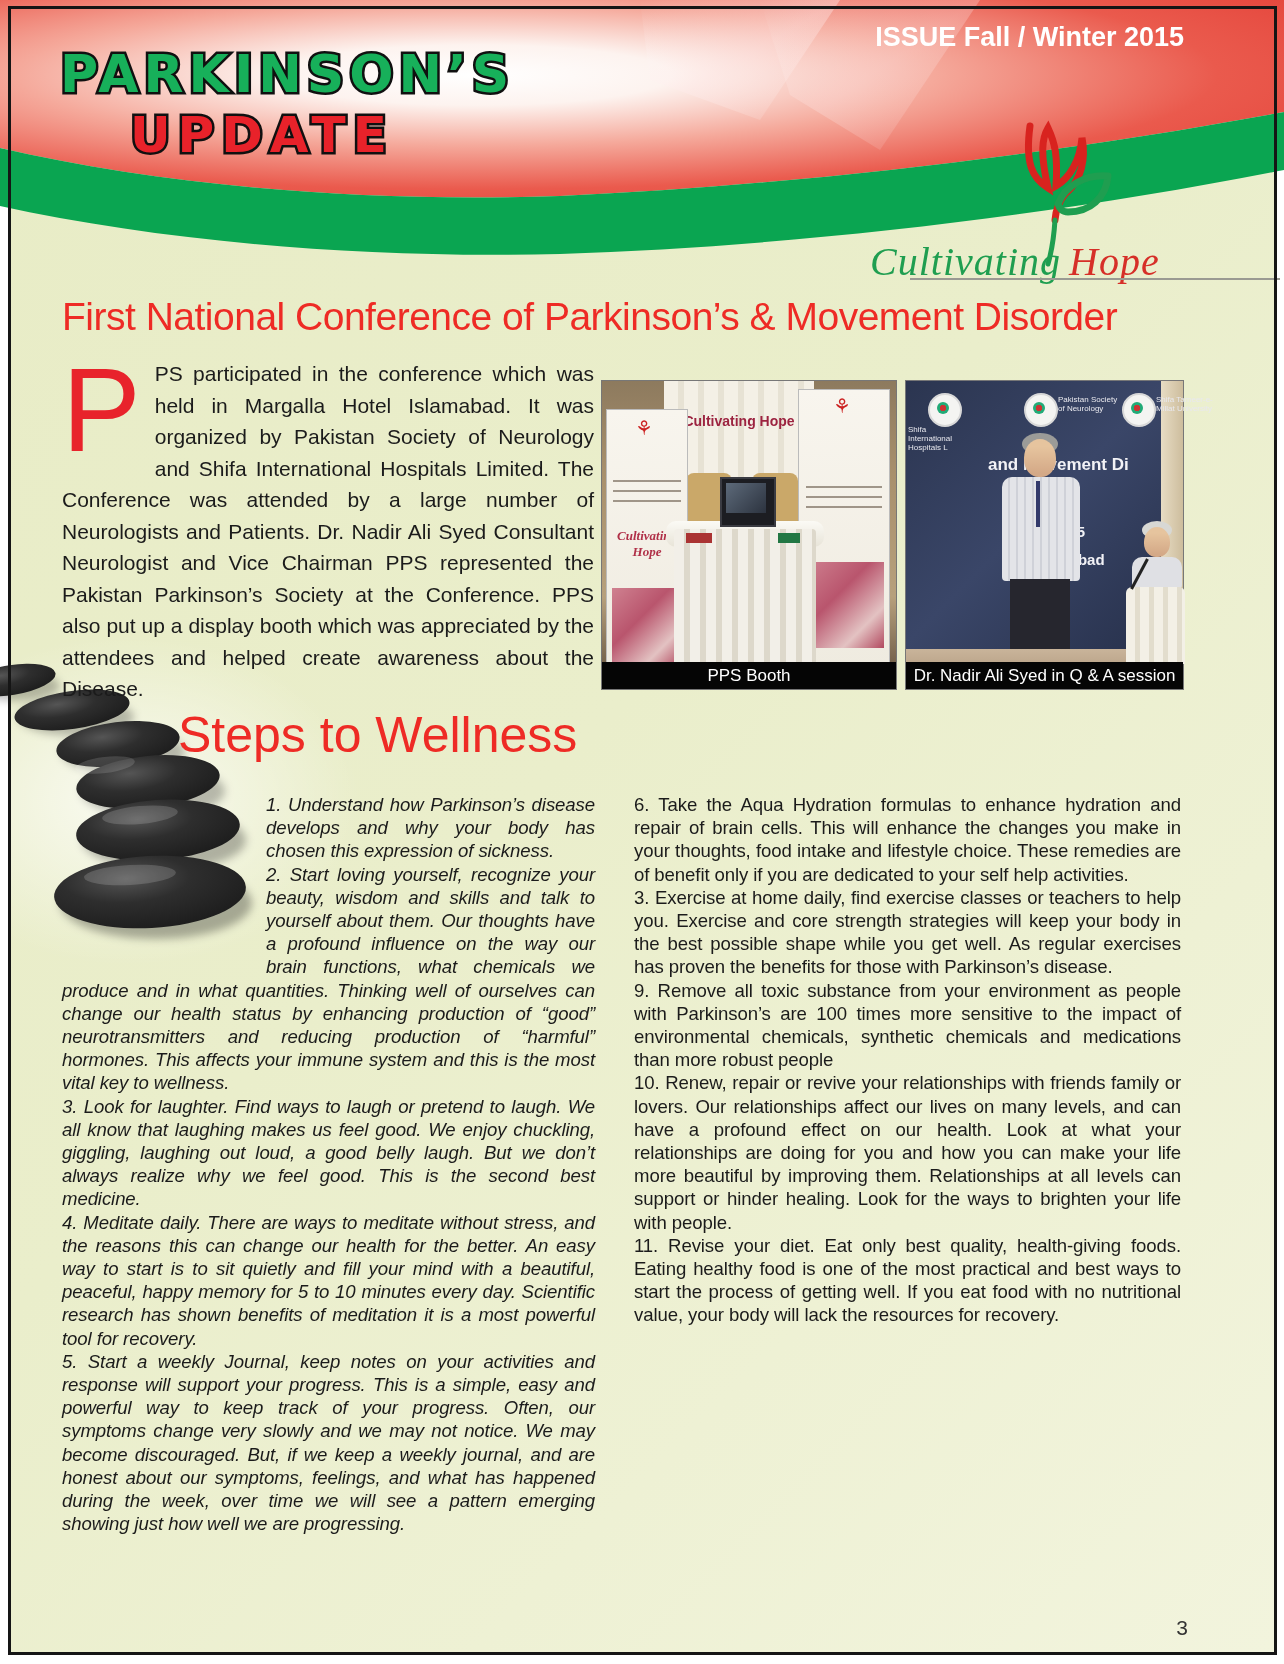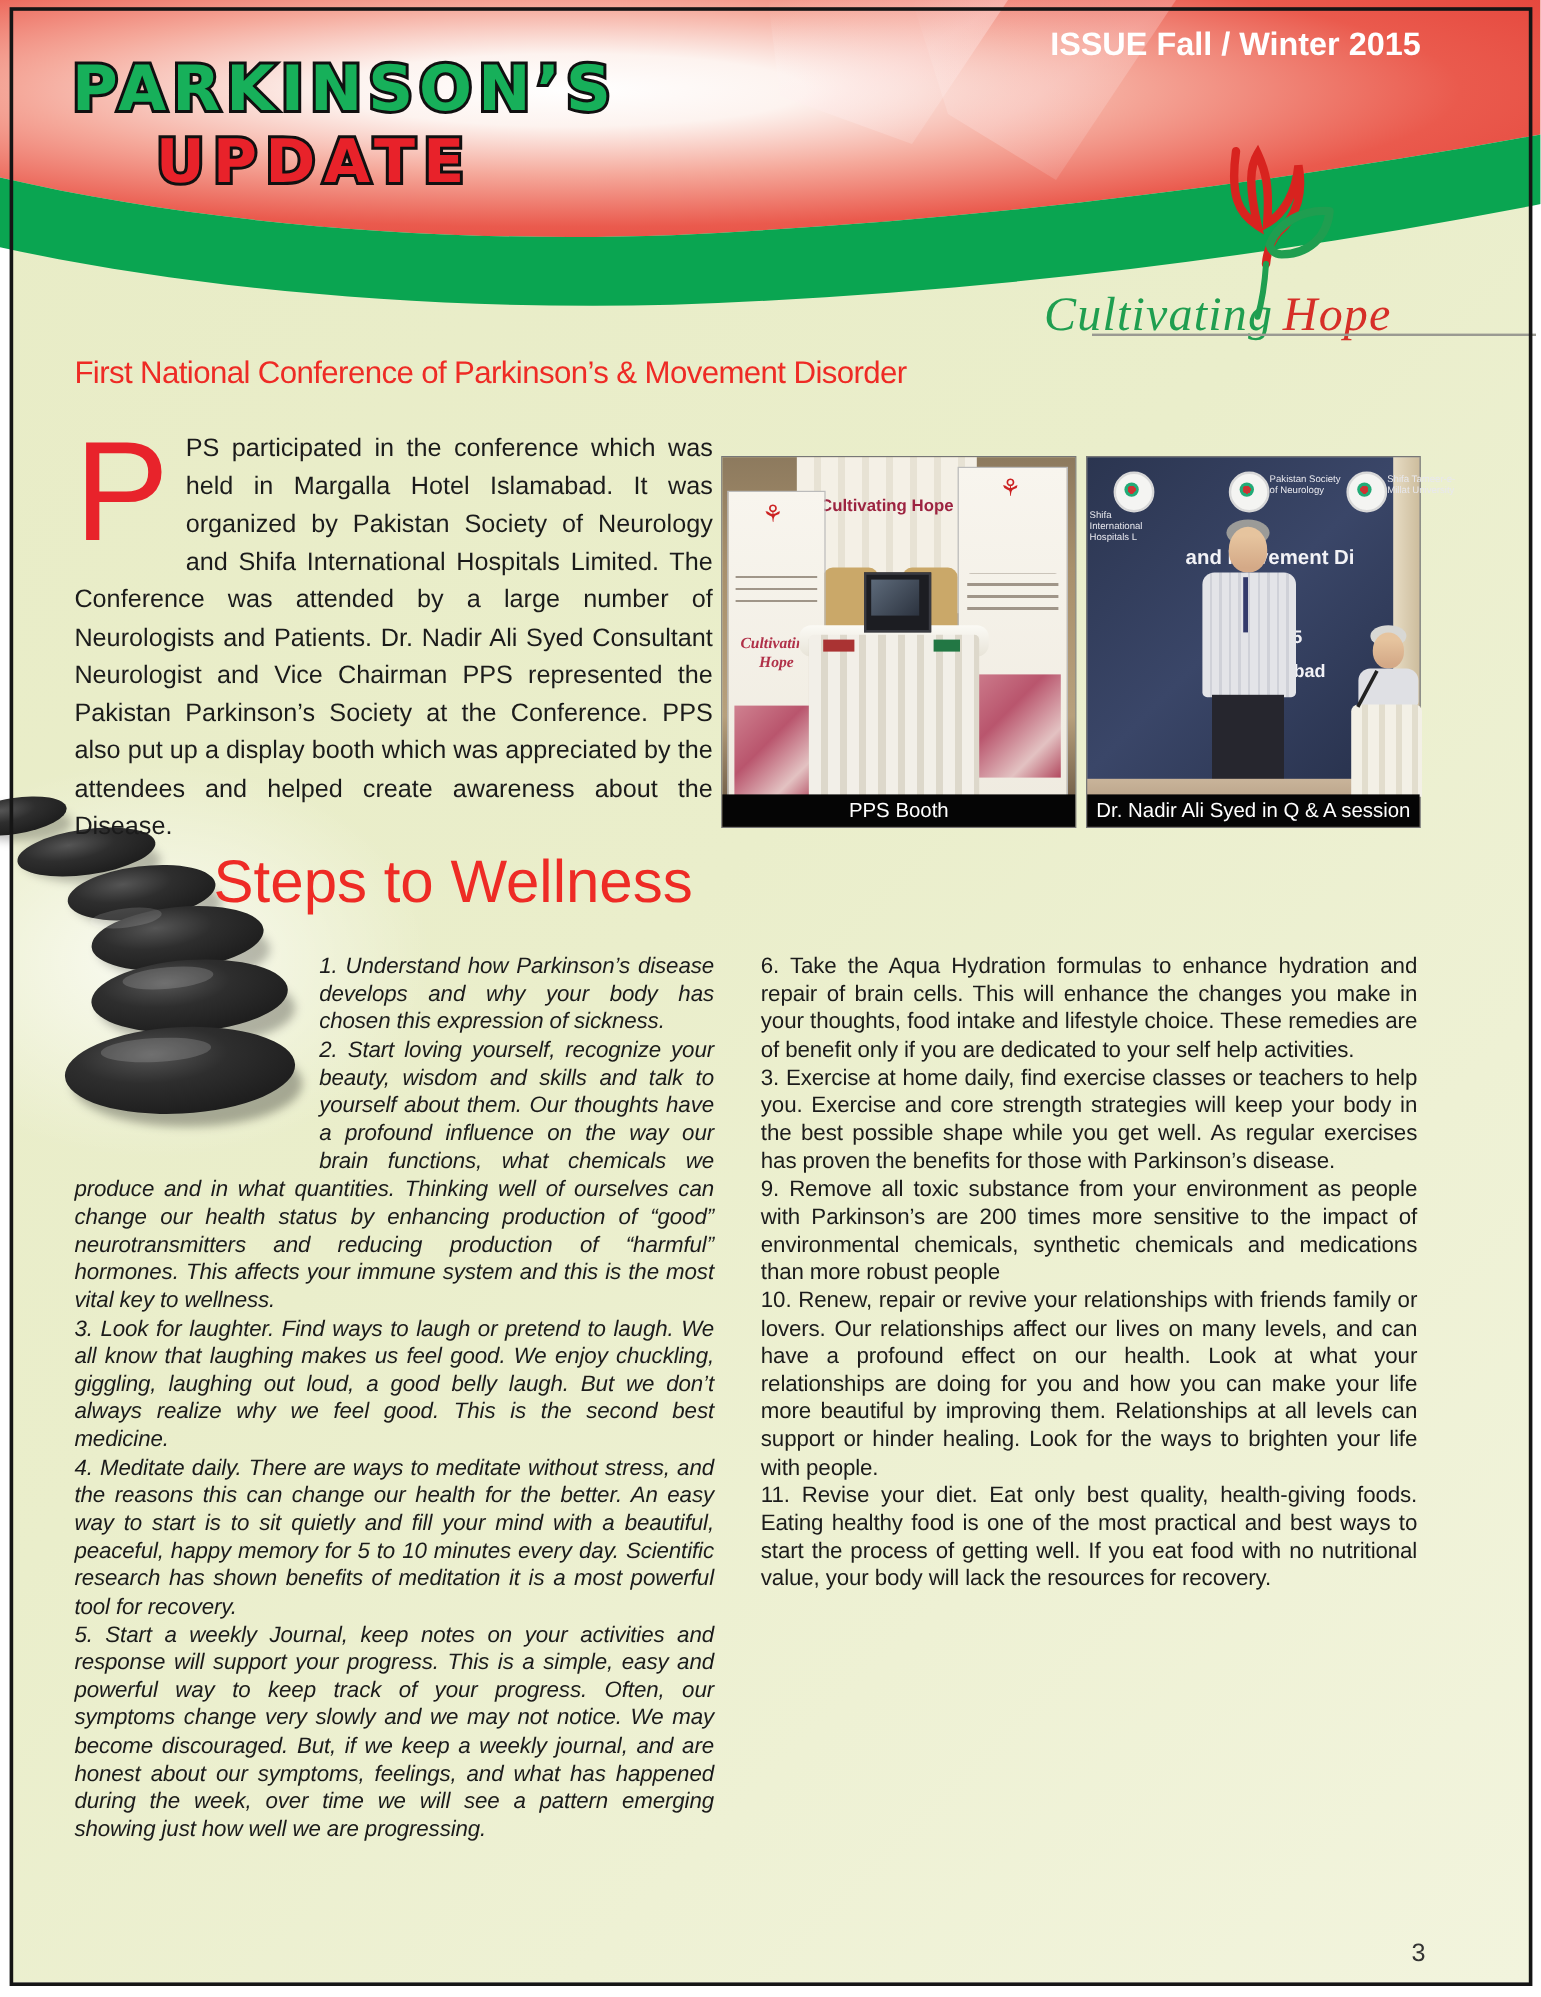--- a/index.html
+++ b/index.html
@@ -16,21 +16,21 @@
   .logo-svg{position:absolute;left:40px;top:30px;z-index:7;}
   .brand{position:absolute;left:840px;top:160px;width:440px;height:140px;z-index:6;}
   .brand-text{position:absolute;left:30px;top:78px;font-family:"Liberation Serif",serif;
         font-style:italic;font-size:40px;letter-spacing:1px;}
   .brand-text .cult{color:#1f9e50;}
   .brand-text .hope{color:#d62f28;margin-left:8px;}
   .brand-line{position:absolute;left:70px;top:118px;width:370px;height:2px;background:#9a9a92;}
   .tulip{position:absolute;left:130px;top:-52px;}
 
   
-  .article-title{position:absolute;left:62px;top:295px;width:1130px;font-size:26px;color:#ee2b25;
+  .article-title{position:absolute;left:62px;top:295px;width:1130px;font-size:39px;color:#ee2b25;
         letter-spacing:-0.5px;z-index:6;}
   .article-body{position:absolute;left:62px;top:358px;width:532px;font-size:21px;line-height:31.5px;
         text-align:justify;z-index:6;}
   .dropcap{float:left;color:#e8232b;font-size:118px;line-height:96px;margin:4px 14px 0 0;font-weight:400;}
 
   
   .photo{position:absolute;top:380px;height:310px;z-index:6;border:1px solid #777;box-sizing:border-box;}
   .photo1{left:601px;width:296px;}
   .photo2{left:905px;width:279px;}
   .caption{position:absolute;left:0;right:0;bottom:0;height:27px;background:#050505;color:#ffffff;
@@ -235,20 +235,20 @@
     <p>1. Understand how Parkinson’s disease develops and why your body has chosen this expression of sickness.</p>
     <p>2. Start loving yourself, recognize your beauty, wisdom and skills and talk to yourself about them. Our thoughts have a profound influence on the way our brain functions, what chemicals we produce and in what quantities. Thinking well of ourselves can change our health status by enhancing production of “good” neurotransmitters and reducing production of “harmful” hormones. This affects your immune system and this is the most vital key to wellness.</p>
     <p>3. Look for laughter. Find ways to laugh or pretend to laugh. We all know that laughing makes us feel good. We enjoy chuckling, giggling, laughing out loud, a good belly laugh. But we don’t always realize why we feel good. This is the second best medicine.</p>
     <p>4. Meditate daily. There are ways to meditate without stress, and the reasons this can change our health for the better. An easy way to start is to sit quietly and fill your mind with a beautiful, peaceful, happy memory for 5 to 10 minutes every day. Scientific research has shown benefits of meditation it is a most powerful tool for recovery.</p>
     <p>5. Start a weekly Journal, keep notes on your activities and response will support your progress. This is a simple, easy and powerful way to keep track of your progress. Often, our symptoms change very slowly and we may not notice. We may become discouraged. But, if we keep a weekly journal, and are honest about our symptoms, feelings, and what has happened during the week, over time we will see a pattern emerging showing just how well we are progressing.</p>
   </div>
 
   <div class="col col-right">
     <p>6. Take the Aqua Hydration formulas to enhance hydration and repair of brain cells. This will enhance the changes you make in your thoughts, food intake and lifestyle choice. These remedies are of benefit only if you are dedicated to your self help activities.</p>
     <p>3. Exercise at home daily, find exercise classes or teachers to help you. Exercise and core strength strategies will keep your body in the best possible shape while you get well. As regular exercises has proven the benefits for those with Parkinson’s disease.</p>
-    <p>9. Remove all toxic substance from your environment as people with Parkinson’s are 200 times more sensitive to the impact of environmental chemicals, synthetic chemicals and medications than more robust people</p>
+    <p>9. Remove all toxic substance from your environment as people with Parkinson’s are 100 times more sensitive to the impact of environmental chemicals, synthetic chemicals and medications than more robust people</p>
     <p>10.  Renew, repair or revive your relationships with friends family or lovers. Our relationships affect our lives on many levels, and can have a profound effect on our health. Look at what your relationships are doing for you and how you can make your life more beautiful by improving them. Relationships at all levels can support or hinder healing. Look for the ways to brighten your life with people.</p>
     <p>11. Revise your diet. Eat only best quality, health-giving foods. Eating healthy food is one of the most practical and best ways to start the process of getting well. If you eat food with no nutritional value, your body will lack the resources for recovery.</p>
   </div>
 
   <div class="page-num">3</div>
   <div class="frame"></div>
 </div>
 
 </body></html>

